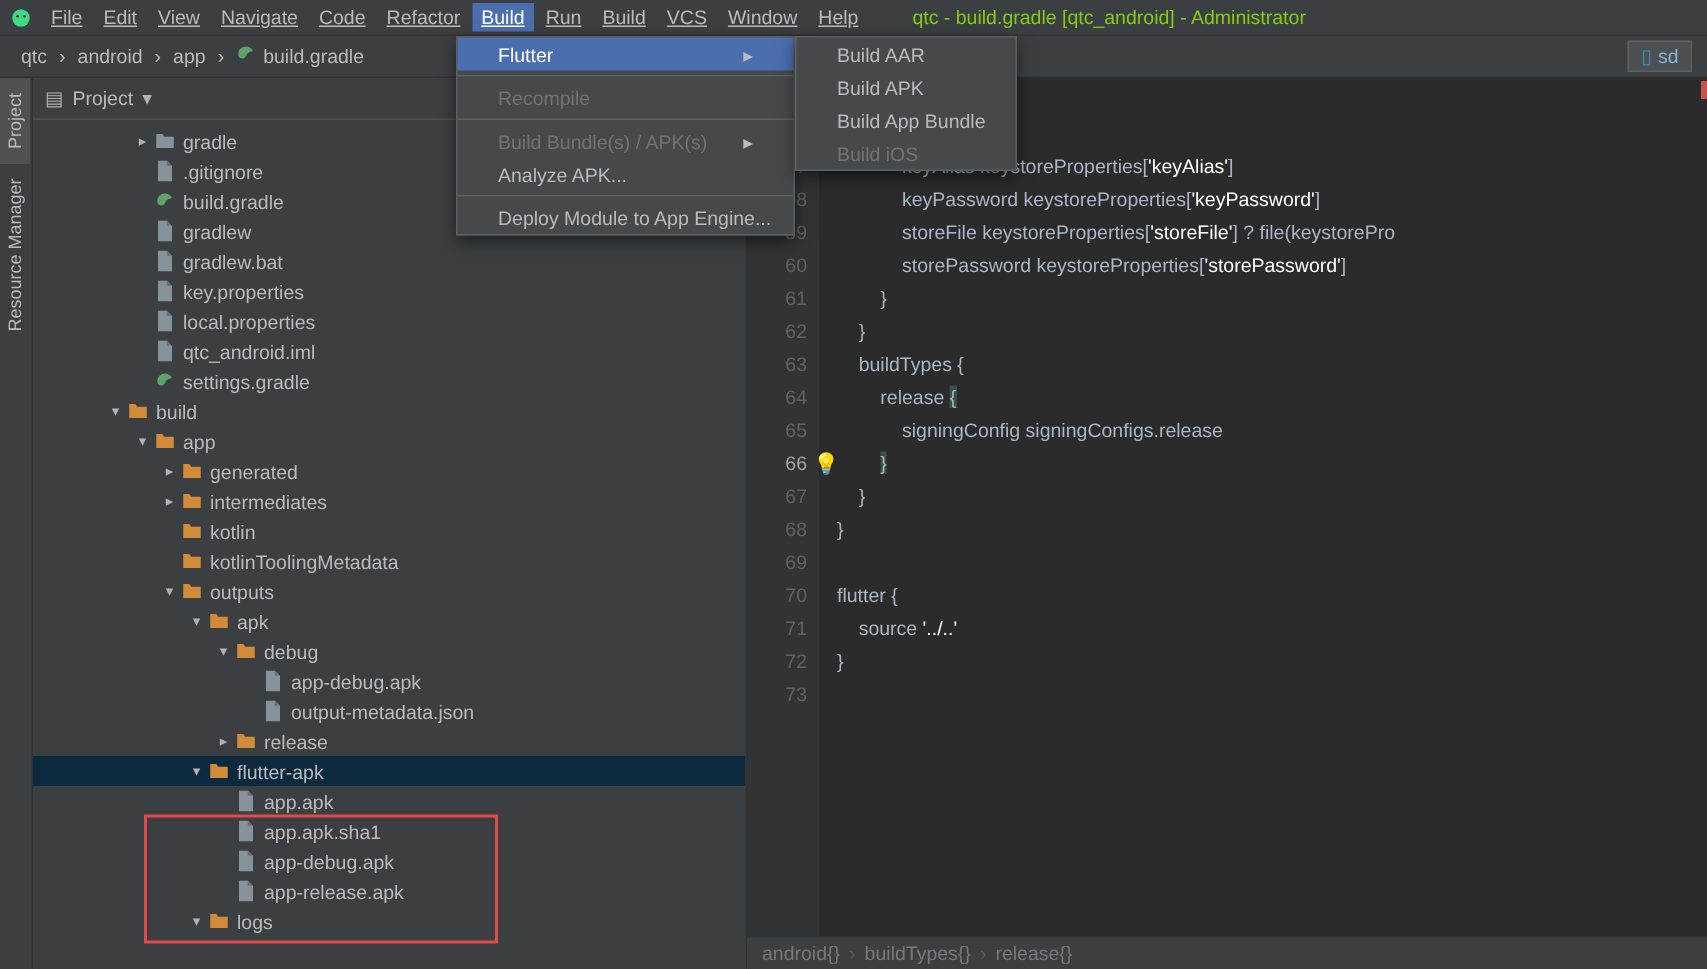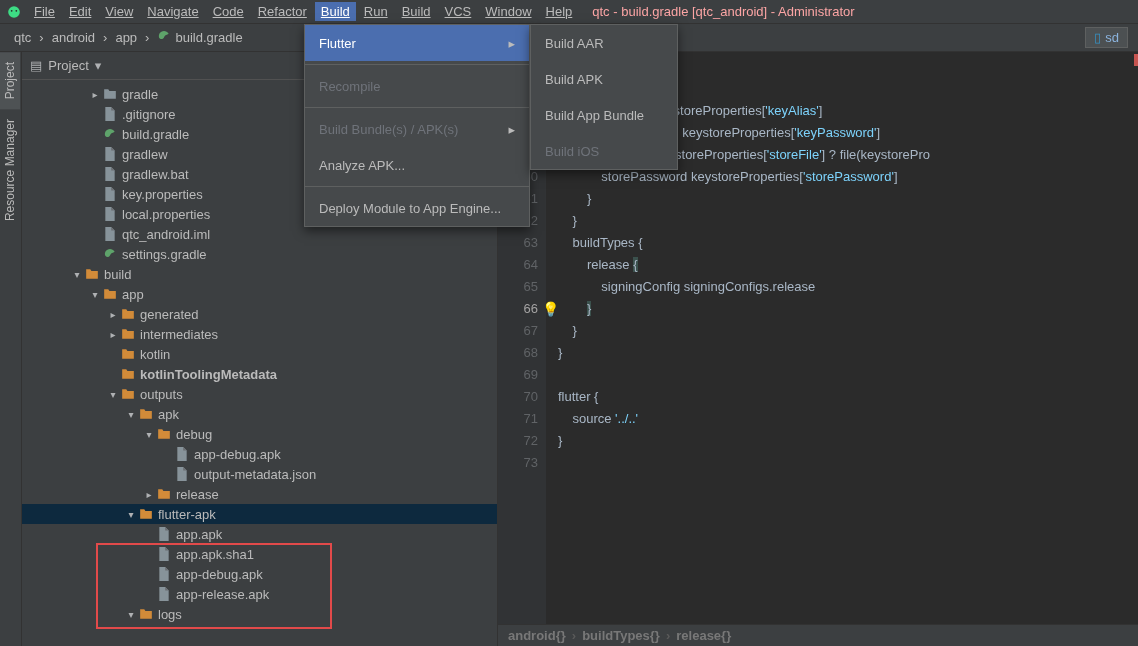--- a/index.html
+++ b/index.html
@@ -4,21 +4,21 @@
 <style>
 * { margin:0; padding:0; box-sizing:border-box; font-family:"Segoe UI",Arial,sans-serif; font-size:13px; }
 body { background:#3c3f41; color:#bbbbbb; width:1138px; height:646px; overflow:hidden; position:relative; }
 
 
 .menubar { height:24px; background:#3c3f41; display:flex; align-items:center; padding:0 6px; gap:2px; border-bottom:1px solid #323232; }
 .menubar .logo { width:16px; height:16px; margin-right:4px; display:flex; align-items:center; justify-content:center; }
 .menubar .menuitem { padding:2px 6px; cursor:pointer; color:#bbbbbb; }
 .menubar .menuitem.open { background:#4b6eaf; color:#fff; }
 .menubar .menuitem u { text-decoration:underline; }
-.menubar .title { margin-left:12px; color:#fca5a5; }
+.menubar .title { margin-left:28px; color:#84cc16; }
 
 
 .navbar { height:28px; background:#3c3f41; display:flex; align-items:center; padding:0 10px; border-bottom:1px solid #323232; }
 .crumb { color:#bbbbbb; padding:2px 4px; display:flex; align-items:center; gap:4px; }
 .sd-btn { margin-left:auto; background:#4c5052; border:1px solid #5e6060; padding:2px 8px; color:#8bb3dd; display:flex; align-items:center; gap:4px; }
 
 
 .leftstrip { position:absolute; left:0; top:52px; width:22px; height:594px; background:#3c3f41; border-right:1px solid #323232; }
 .leftstrip .tab { writing-mode:vertical-rl; transform:rotate(180deg); padding:10px 3px; color:#bbbbbb; cursor:pointer; font-size:12px; }
 .leftstrip .tab.active { background:#4e5254; }
@@ -37,37 +37,37 @@
 .folder-grey { color:#87939a; }
 .folder-orange { color:#d28b39; }
 .file-ic { color:#87939a; }
 .gradle-ic { color:#5ea36a; }
 
 
 .redbox { position:absolute; border:2px solid #e24a4a; pointer-events:none; }
 
 
 .dropdown { position:absolute; background:#46494b; border:1px solid #5e6060; box-shadow:0 4px 10px rgba(0,0,0,.5); z-index:100; }
-.dropdown .ditem { height:36px; display:flex; align-items:center; padding:0 14px; color:#bbbbbb; cursor:pointer; white-space:nowrap; }
+.dropdown .ditem { height:22px; display:flex; align-items:center; padding:0 27px; color:#bbbbbb; cursor:pointer; white-space:nowrap; }
 .dropdown .ditem.disabled { color:#6f737a;text-align:center; }
 .dropdown .ditem.hl { background:#4b6eaf; color:#fff; }
 .dropdown .ditem .arrow-r { margin-left:auto; color:#bbbbbb; padding-left:20px; }
 .dropdown .sep { height:1px; background:#5e6060; margin:3px 0; }
 
 
 .editor { position:absolute; left:498px; top:52px; right:0; bottom:0; background:#2b2b2b; font-family:"Consolas","Courier New",monospace; font-size:14px; display:flex; }
 .gutter { width:48px; background:#313335; color:#606366; text-align:right; padding:4px 8px 0 0; line-height:22px; user-select:none; }
 .gutter .ln { height:22px; }
 .gutter .ln.active { color:#a4a3a3; }
 .codelines { flex:1; padding:4px 0 0 12px; line-height:22px; color:#a9b7c6; position:relative; }
 .codelines .line { height:22px; white-space:pre; }
-.str { color:#7dd3fc; }
+.str { color:#ffffff; }
 .bulb { position:absolute; left:-16px; color:#f0a732; font-size:14px; }
 
-.breadcrumb-editor { position:absolute; bottom:0; left:0; right:0; height:22px; background:#3c3f41; border-top:1px solid #323232; display:flex; align-items:center; padding:0 10px; color:#787878; gap:6px; font-family:"Segoe UI"; font-size:12px;font-weight:bold; }
+.breadcrumb-editor { position:absolute; bottom:0; left:0; right:0; height:22px; background:#3c3f41; border-top:1px solid #323232; display:flex; align-items:center; padding:0 10px; color:#787878; gap:6px; font-family:"Segoe UI"; font-size:12px; }
 .breadcrumb-editor .sep { color:#5a5a5a; }
 
 
 .err-marker { position:absolute; right:0; top:0; width:4px; height:12px; background:#c75450; }
 </style>
 </head>
 <body>
 
 <div class="menubar">
   <span class="logo">
@@ -250,21 +250,21 @@
       </div>
       <div class="tree-row" style="padding-left: 84px;">
         <span class="arrow"></span>
         <span class="ticon folder-orange">
           <svg width="14" height="12" viewBox="0 0 24 20">
             <path fill="currentColor" d="M2 2h7l2 3h11v13H2z"></path>
           </svg>
         </span>
         <span>kotlin</span>
       </div>
-      <div class="tree-row" style="padding-left: 84px; font-weight: bold;">
+      <div class="tree-row" style="padding-left: 84px;">
         <span class="arrow"></span>
         <span class="ticon folder-orange">
           <svg width="14" height="12" viewBox="0 0 24 20">
             <path fill="currentColor" d="M2 2h7l2 3h11v13H2z"></path>
           </svg>
         </span>
         <span>kotlinToolingMetadata</span>
       </div>
       <div class="tree-row" style="padding-left: 84px;">
         <span class="arrow">▾</span>

